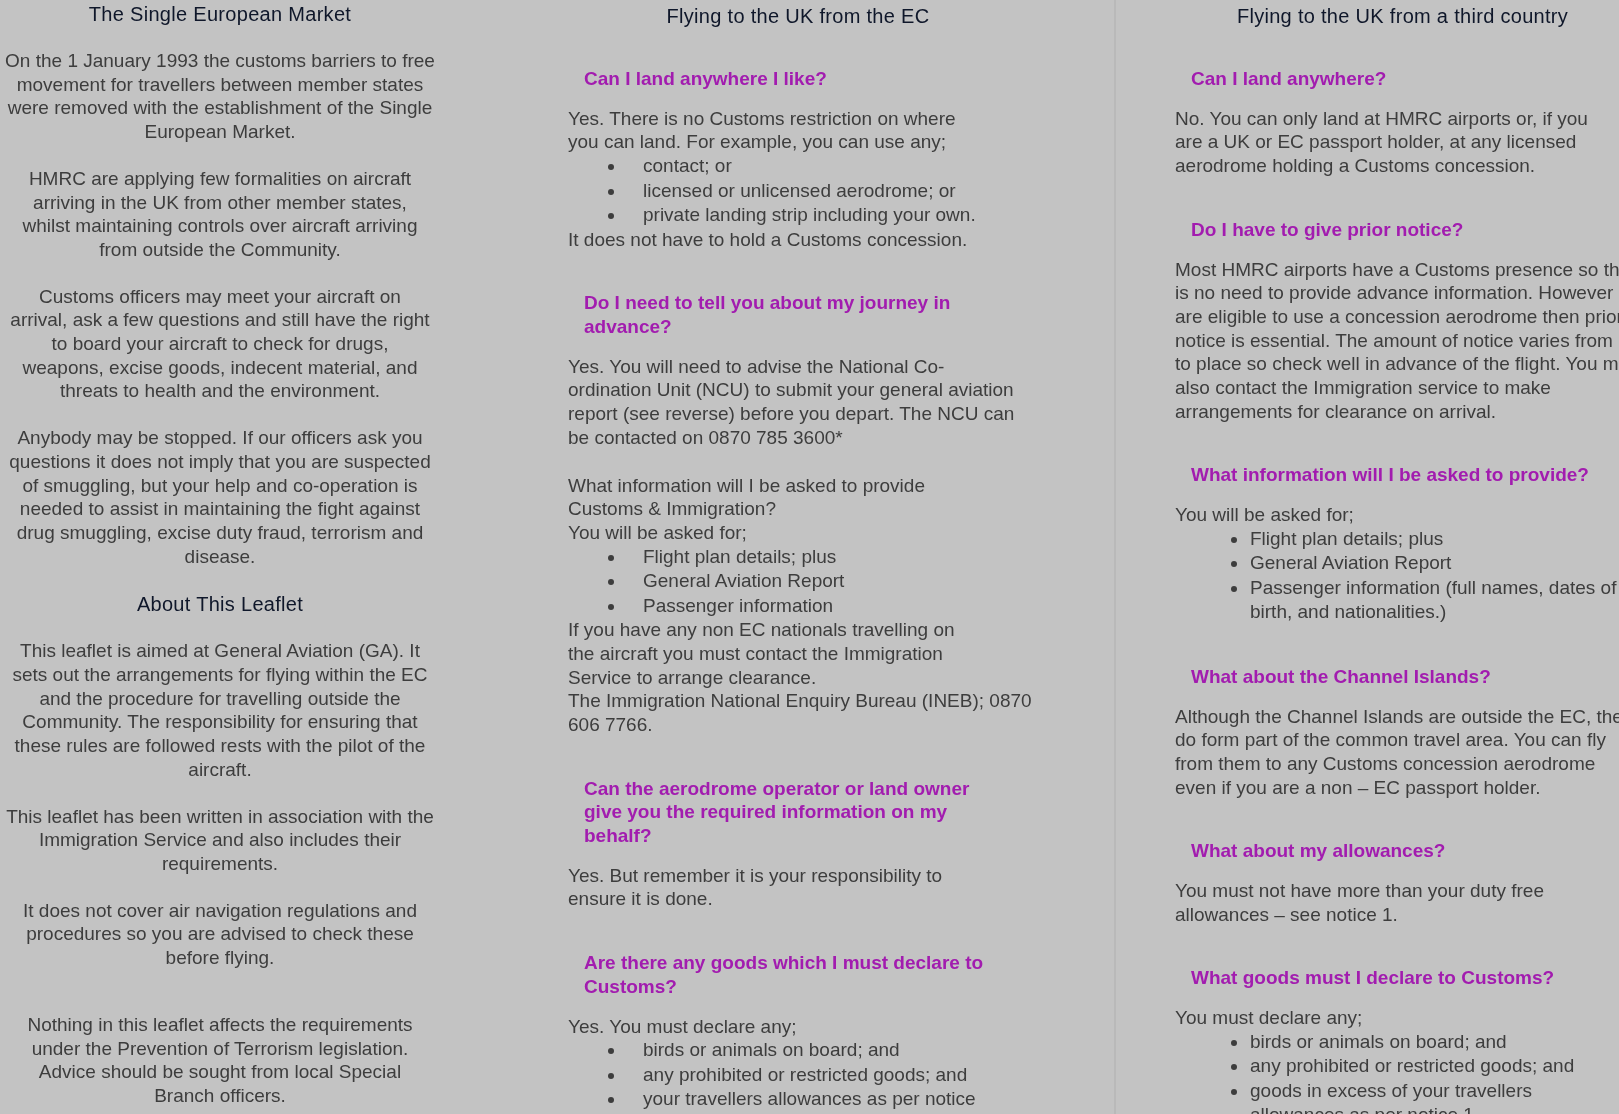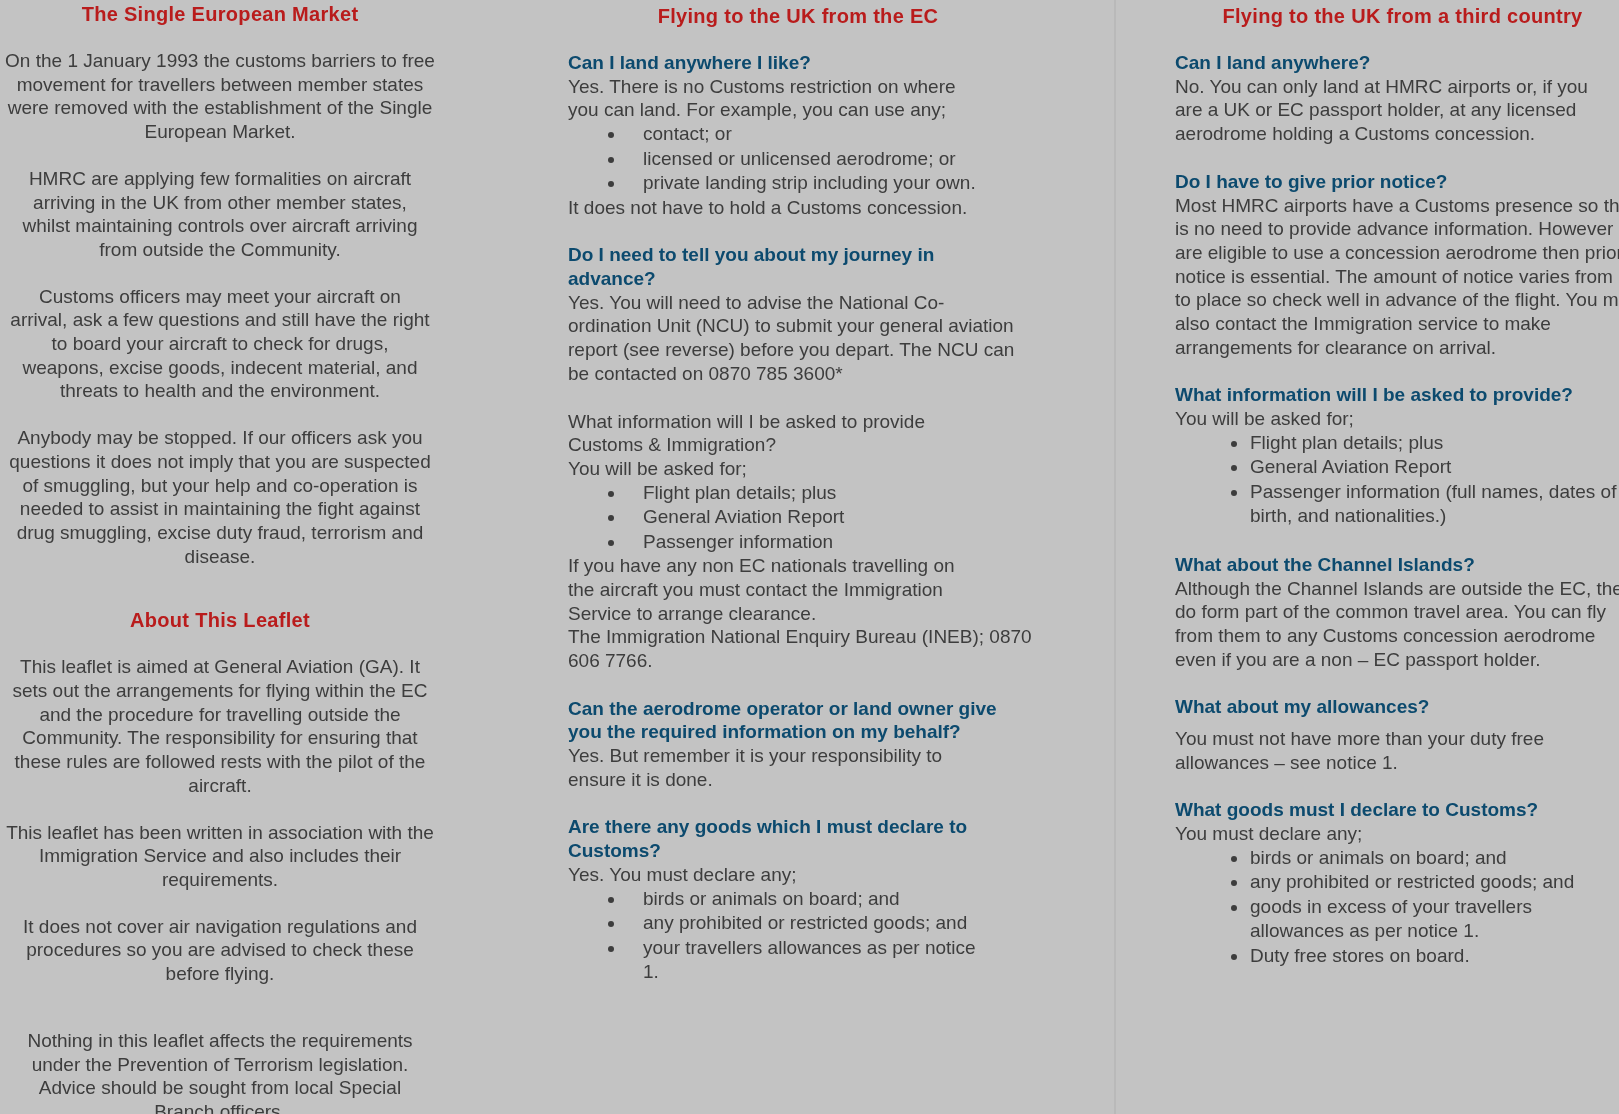--- a/index.html
+++ b/index.html
@@ -9,28 +9,28 @@
     font-family:"Liberation Sans", sans-serif;
     color:#3d3d3d;
     position:relative;
   }
   .col { position:absolute; top:0; }
   .col1 { left:0; width:440px; text-align:center; }
   .col2 { left:568px; width:470px; }
   .col3 { left:1160px; width:505px; }
   .divider { position:absolute; left:1114px; top:0; width:2px; height:1114px; background:#b9b9b9; }
   .title {
-    font-weight:bold; font-size:20px; color:#b91c1c;
+    font-weight:normal; font-size:20px; color:#0f172a;
     line-height:24px; margin:0; letter-spacing:0.3px;
   }
   .col1 .title { margin-top:2px; }
   .col2 .title { text-align:center; margin-top:4px; padding-right:10px; }
   .col3 .title { text-align:center; margin-top:4px; padding-right:20px; }
   .para { font-size:19px; line-height:23.7px; margin:0; }
-  .q { font-weight:bold; font-size:19px; line-height:23.7px; margin:0; color:#0c4a6e; }
+  .q { font-weight:bold; font-size:19px; line-height:23.7px; margin:16px; color:#a21caf; }
   ul.bul { list-style:none; margin:0; padding:0; }
   ul.bul li { position:relative; padding-left:75px; font-size:19px; line-height:24.5px; }
   ul.bul li::before {
     content:""; position:absolute; left:40px; top:10px;
     width:6px; height:6px; border-radius:50%; background:#3d3d3d;
   }
   .col3 ul.bul li { padding-left:75px; }
   .col3 ul.bul li::before { left:56px; }
   .gap-s { height:23px; }
   .gap-m { height:24px; }
@@ -44,21 +44,21 @@
   <h2 class="title">The Single European Market</h2>
   <div class="gap-s"></div>
   <p class="para" style="padding:0 4px;">On the 1 January 1993 the customs barriers to free movement for travellers between member states were removed with the establishment of the Single European Market.</p>
   <div class="gap-s"></div>
   <p class="para" style="padding:0 12px;">HMRC are applying few formalities on aircraft arriving in the UK from other member states, whilst maintaining controls over aircraft arriving from outside the Community.</p>
   <div class="gap-s"></div>
   <p class="para" style="padding:0 10px;">Customs officers may meet your aircraft on arrival, ask a few questions and still have the right to board your aircraft to check for drugs, weapons, excise goods, indecent material, and threats to health and the environment.</p>
   <div class="gap-s"></div>
   <p class="para" style="padding:0 4px;">Anybody may be stopped. If our officers ask you questions it does not imply that you are suspected of smuggling, but your help and co-operation is needed to assist in maintaining the fight against drug smuggling, excise duty fraud, terrorism and disease.</p>
   <div class="gap-s"></div>
-  <h3 class="title" style="margin-top:17px;">About This Leaflet</h3>
+  <h3 class="title" style="margin-top:1px;">About This Leaflet</h3>
   <div class="gap-s"></div>
   <p class="para" style="padding:0 2px;">This leaflet is aimed at General Aviation (GA). It sets out the arrangements for flying within the EC and the procedure for travelling outside the Community. The responsibility for ensuring that these rules are followed rests with the pilot of the aircraft.</p>
   <div class="gap-s"></div>
   <p class="para" style="padding:0 4px;">This leaflet has been written in association with the Immigration Service and also includes their requirements.</p>
   <div class="gap-s"></div>
   <p class="para" style="padding:0 18px;">It does not cover air navigation regulations and procedures so you are advised to check these before flying.</p>
   <div class="gap-s"></div>
   <p class="para" style="padding:0 20px;margin-top:20px;">Nothing in this leaflet affects the requirements under the Prevention of Terrorism legislation. Advice should be sought from local Special Branch officers.</p>
 </div>
 

